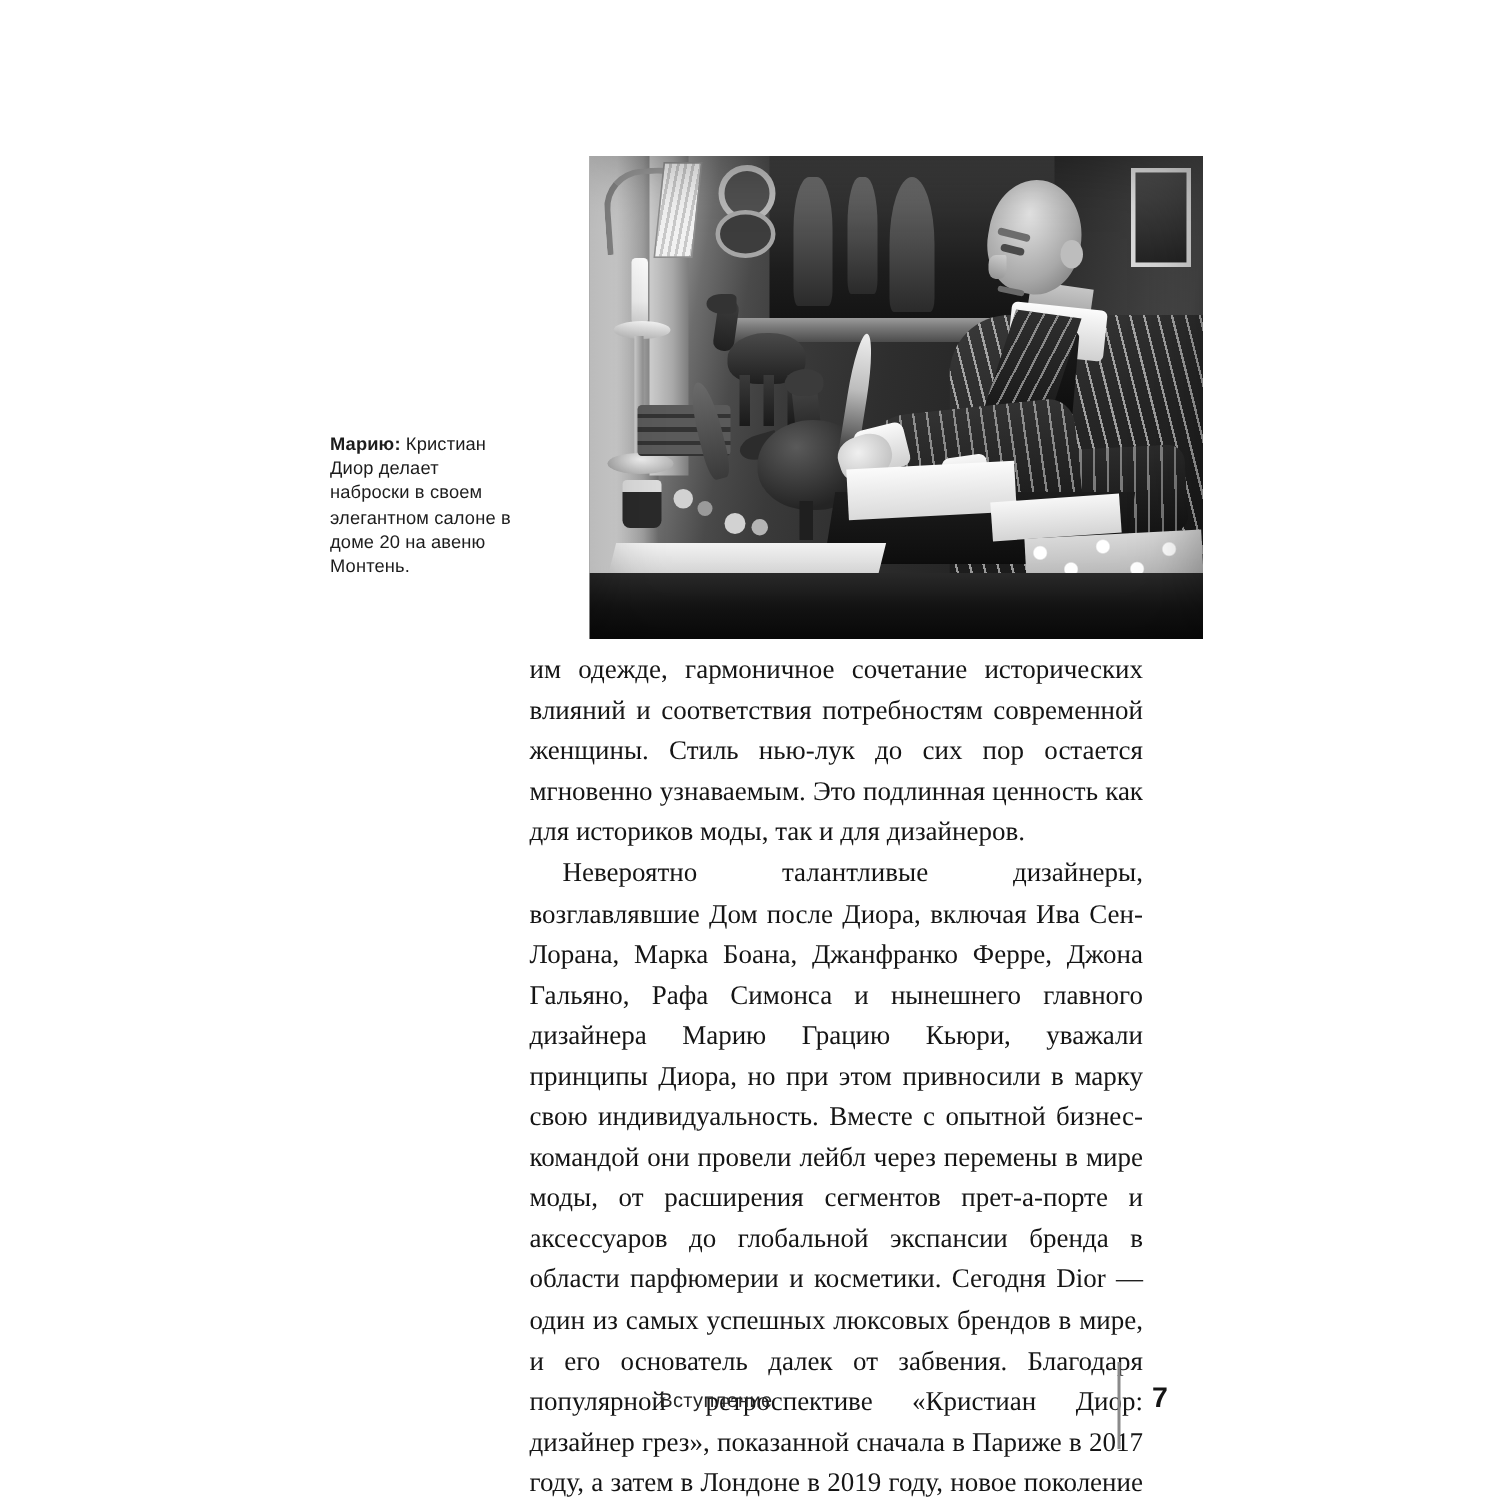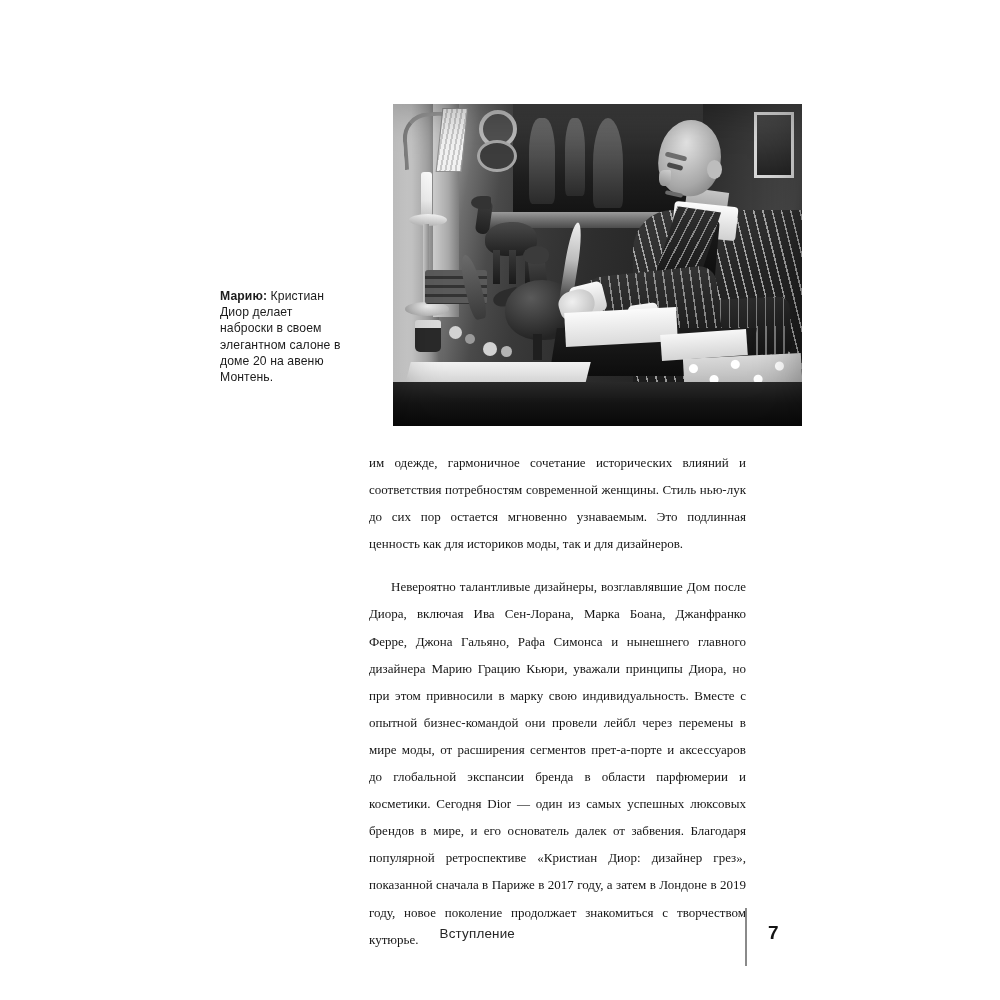--- a/index.html
+++ b/index.html
@@ -488,23 +488,23 @@
   }
 
   
   .body-col {
     position: absolute;
     left: 353px;
     top: 433px;
     width: 409px;
   }
   .body-col p {
-    margin: 16px;
+    margin: 0;
     font-family: "Liberation Serif", serif;
-    font-size: 13px;
+    font-size: 18px;
     line-height: 27.1px;
     text-align: justify;
     text-justify: inter-word;
     color: #151515;
     hyphens: manual;
   }
   .body-col p.indent {
     text-indent: 22px;
   }
 

